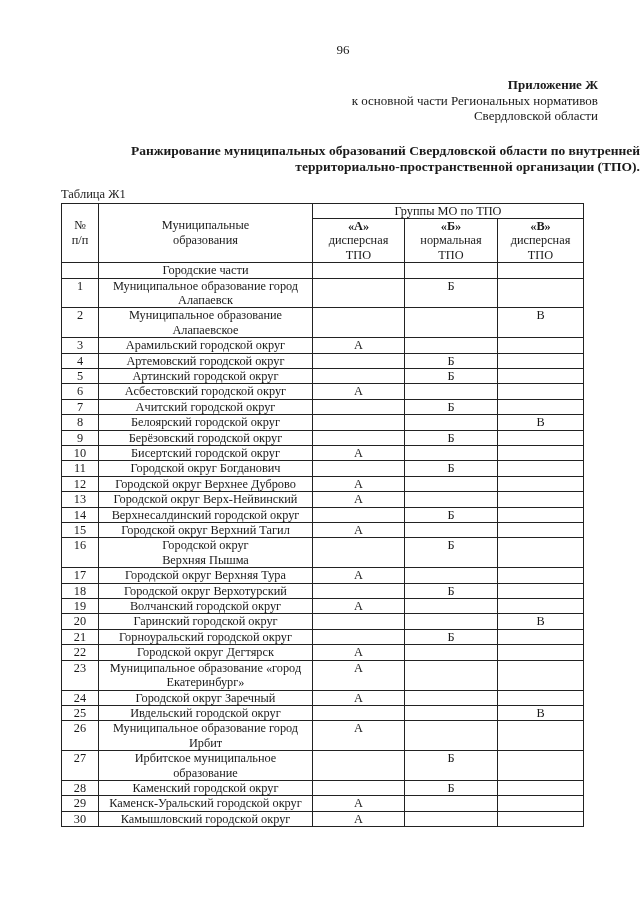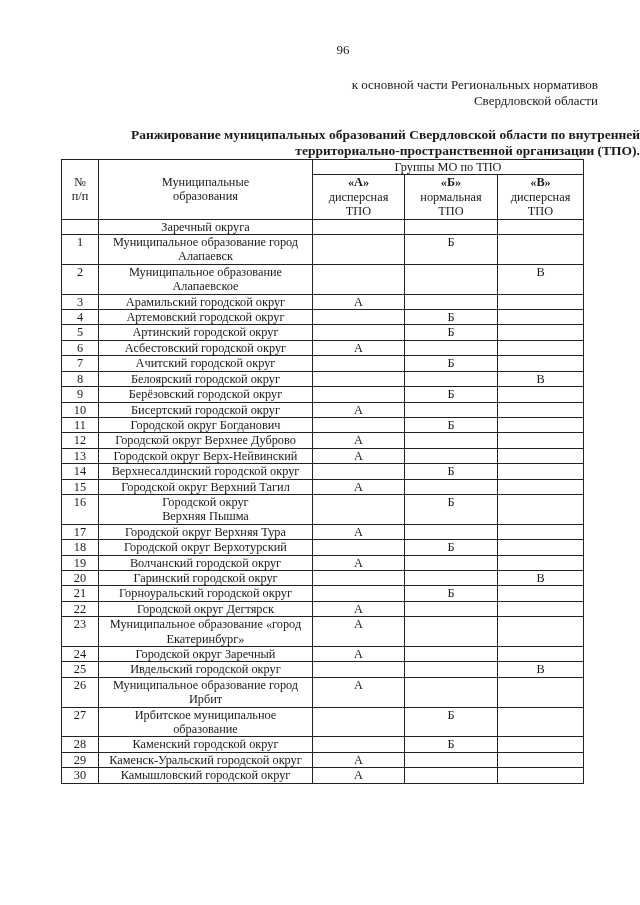--- a/index.html
+++ b/index.html
@@ -68,27 +68,29 @@
   .group-letter { font-weight: bold; }
 </style>
 </head>
 <body>
 
 <div class="page">
 
   <div class="page-number">96</div>
 
   <div class="appendix">
+    <div class="appendix-title">Приложение Ж</div>
     <div>к основной части Региональных нормативов</div>
     <div>Свердловской области</div>
   </div>
 
   <div class="main-title">Ранжирование муниципальных образований Свердловской области по внутренней
 территориально-пространственной организации (ТПО).</div>
 
+  <div class="table-caption">Таблица Ж1</div>
 
   <table class="ranking">
     <colgroup>
       <col style="width:37px">
       <col style="width:214px">
       <col style="width:92px">
       <col style="width:93px">
       <col style="width:86px">
     </colgroup>
     <thead>
@@ -104,21 +106,21 @@
 ТПО</span></th>
         <th><span class="group-letter">«Б»</span><br><span>нормальная
 ТПО</span></th>
         <th><span class="group-letter">«В»</span><br><span>дисперсная
 ТПО</span></th>
       </tr>
     </thead>
     <tbody>
       <tr>
         <td></td>
-        <td class="name-cell">Заречный округа</td>
+        <td class="name-cell">Городские части</td>
         <td></td>
         <td></td>
         <td></td>
       </tr>
     <tr>
           <td>1</td>
           <td class="name-cell">Муниципальное образование город
 Алапаевск</td>
           <td></td>
           <td>Б</td>

